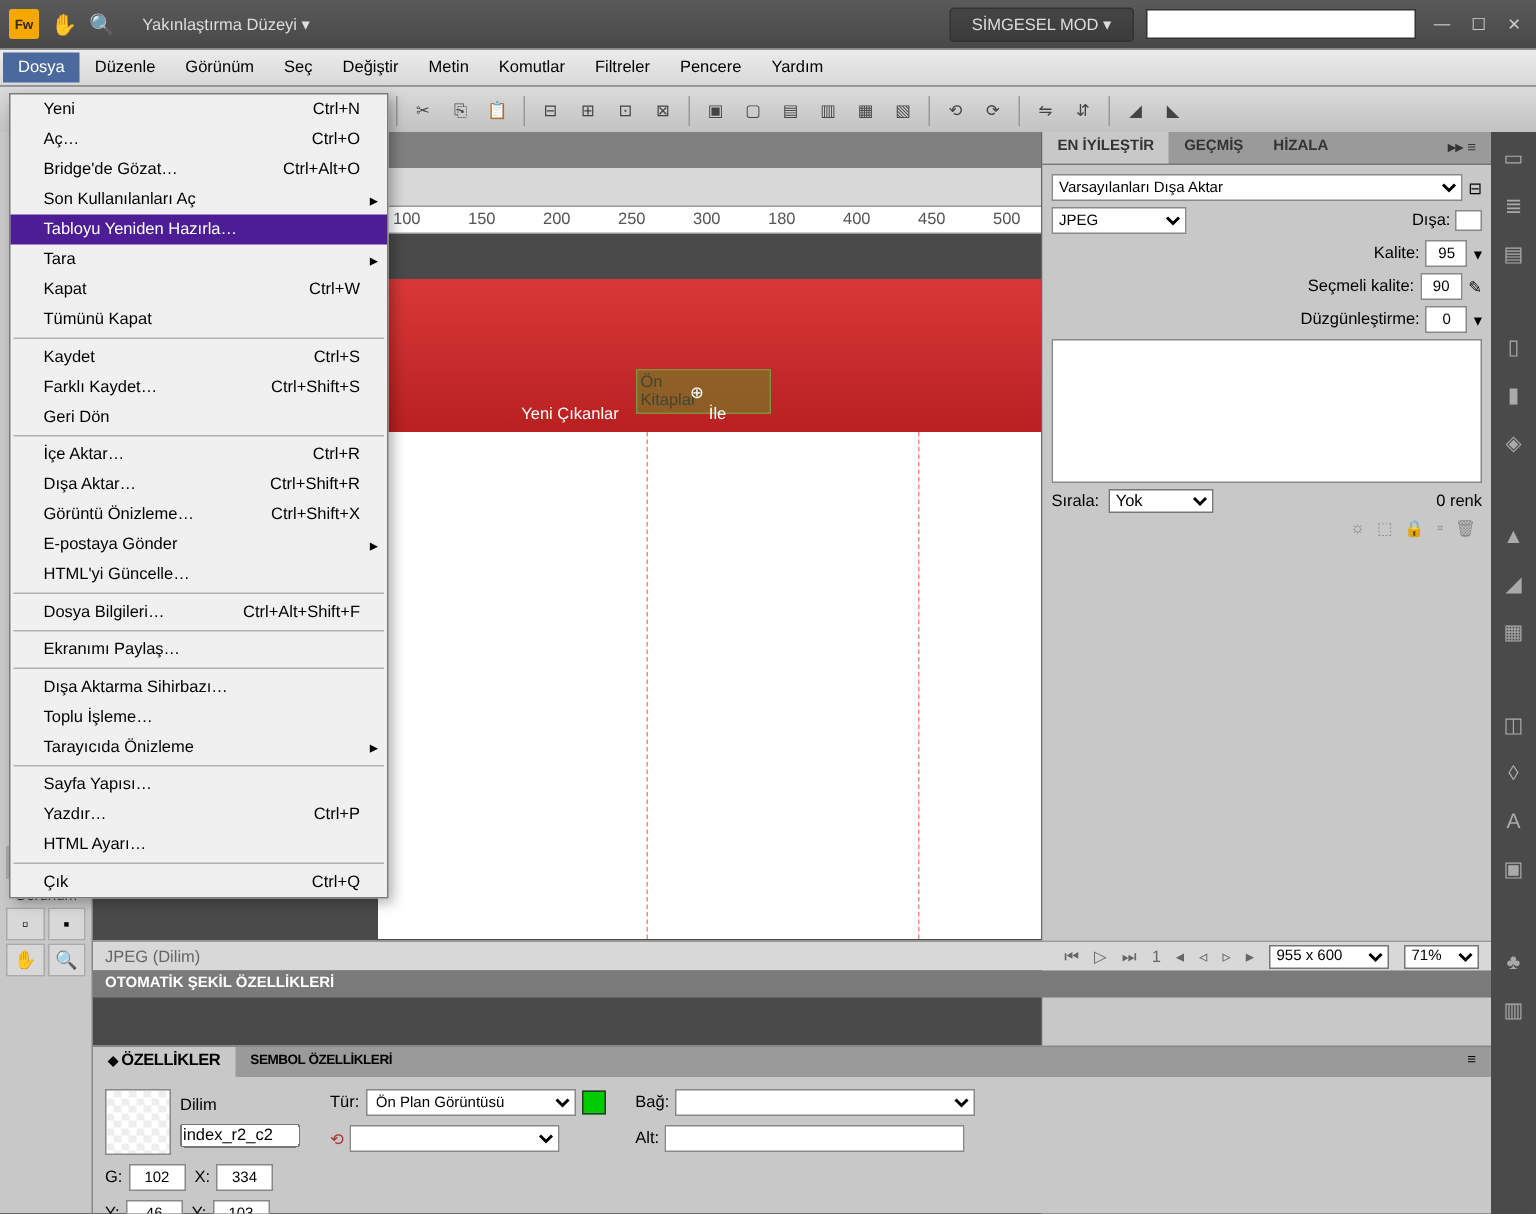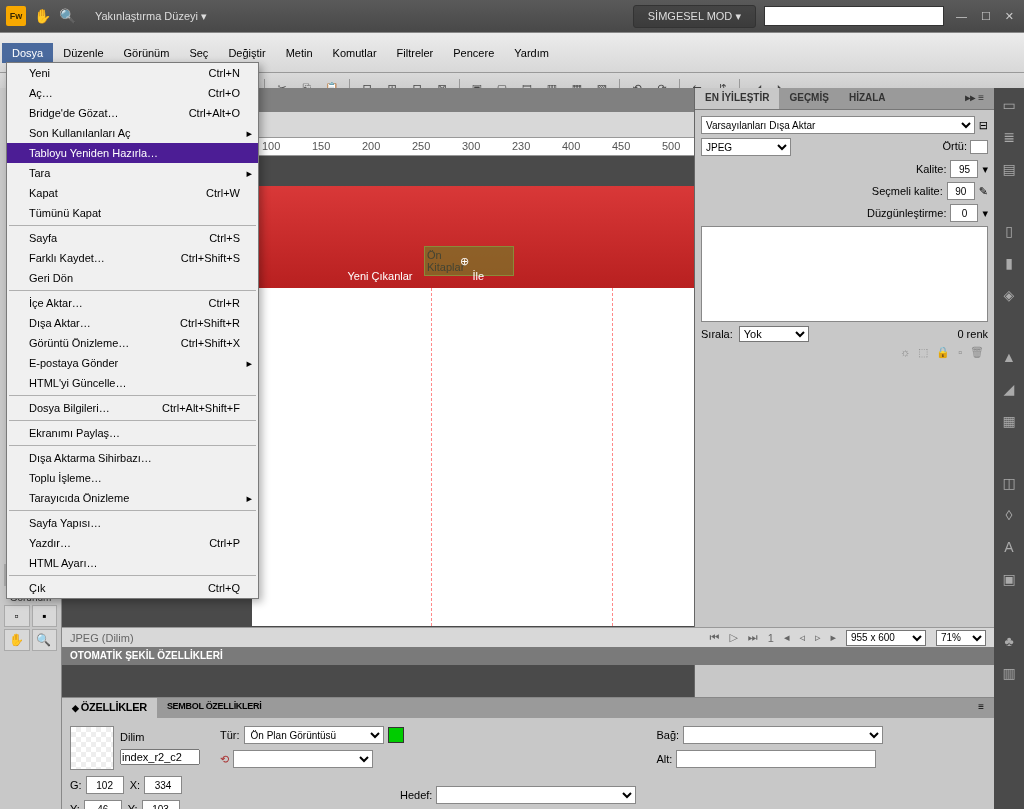--- a/index.html
+++ b/index.html
@@ -8,21 +8,21 @@
 .fw-logo{width:20px;height:20px;background:#f7a800;border-radius:2px;display:flex;align-items:center;justify-content:center;color:#3a2800;font-weight:bold;font-size:9px}
 .tb-icon{color:#ddd;font-size:14px;cursor:pointer}
 .zoom-label{color:#ddd;padding:2px 10px;cursor:pointer}
 .zoom-label:after{content:" ▾"}
 .spacer{flex:1}
 .mode-btn{background:rgba(0,0,0,.2);color:#ddd;padding:4px 14px;border-radius:3px;border:1px solid #333}
 .mode-btn:after{content:" ▾"}
 .search-box{background:#fff;border:1px solid #333;height:20px;width:180px;padding:0 4px}
 .win-btns{display:flex;gap:6px;color:#ccc}
 .win-btns span{cursor:pointer;padding:2px 4px}
-.menubar{height:41px;background:linear-gradient(#ececec,#d8d8d8);display:flex;align-items:center;padding:0 2px;border-top:1px solid #888;border-bottom:1px solid #999}
+.menubar{height:26px;background:linear-gradient(#ececec,#d8d8d8);display:flex;align-items:center;padding:0 2px;border-top:1px solid #888;border-bottom:1px solid #999}
 .menu-item{padding:4px 10px;cursor:pointer}
 .menu-item.active{background:#4a6a9e;color:#fff}
 .toolbar{height:32px;background:linear-gradient(#dadada,#c2c2c2);border-bottom:1px solid #888;display:flex;align-items:center;gap:3px;padding:0 6px}
 .tool-btn{width:22px;height:22px;display:flex;align-items:center;justify-content:center;color:#444;cursor:pointer;border-radius:2px}
 .tool-sep{width:1px;height:20px;background:#999;margin:0 3px}
 
 .dropdown{position:absolute;top:62px;left:6px;width:253px;background:#f0f0f0;border:1px solid #7a7a7a;box-shadow:3px 3px 8px rgba(0,0,0,.3);z-index:100}
 .dd-item{display:flex;justify-content:space-between;padding:4px 18px 4px 22px;cursor:pointer}
 .dd-item.hl{background:#4c1d95;color:#fff}
 .dd-item.sub:after{content:"▸";position:absolute;right:6px}
@@ -185,21 +185,21 @@
     <div class="dd-item">
       <span>Kapat</span>
       <span>Ctrl+W</span>
     </div>
     <div class="dd-item">
       <span>Tümünü Kapat</span>
       <span></span>
     </div>
     <div class="dd-sep"></div>
     <div class="dd-item">
-      <span>Sayfa</span>
+      <span>Kaydet</span>
       <span>Ctrl+S</span>
     </div>
     <div class="dd-item">
       <span>Farklı Kaydet…</span>
       <span>Ctrl+Shift+S</span>
     </div>
     <div class="dd-item">
       <span>Geri Dön</span>
       <span></span>
     </div>
@@ -294,21 +294,21 @@
     <div class="doc-toolbar">
       <span>⊞</span>
       <span>⊞ <span>4 Yukarı</span></span>
     </div>
     <div class="ruler-h" id="ruler">
         <span style="left: 200px;">100</span>
         <span style="left: 250px;">150</span>
         <span style="left: 300px;">200</span>
         <span style="left: 350px;">250</span>
         <span style="left: 400px;">300</span>
-        <span style="left: 450px;">230</span>
+        <span style="left: 450px;">180</span>
         <span style="left: 500px;">400</span>
         <span style="left: 550px;">450</span>
         <span style="left: 600px;">500</span>
         <span style="left: 650px;">550</span>
         <span style="left: 700px;">600</span>
         <span style="left: 750px;">650</span>
         <span style="left: 800px;">700</span>
       </div>
     <div class="canvas-wrap">
       <div class="canvas">
@@ -345,21 +345,21 @@
       <div style="flex:1"></div>
         <div class="ptab">▸▸ ≡</div>
     </div>
     <div class="panel-body">
       <div class="opt-row" style="justify-content:stretch">
           <select style="flex:1"><option>Varsayılanları Dışa Aktar</option></select>
           <span>⊟</span>
         </div>
       <div class="opt-row" style="justify-content:space-between">
         <select style="width:90px"><option>JPEG</option></select>
-        <span><span>Örtü:</span> <span style="display:inline-block;width:18px;height:14px;background:#fff;border:1px solid #888;vertical-align:middle"></span></span>
+        <span><span>Dışa:</span> <span style="display:inline-block;width:18px;height:14px;background:#fff;border:1px solid #888;vertical-align:middle"></span></span>
       </div>
       <div class="opt-row">
           <span>Kalite:</span>
           <input value="95" style="">
           <span>▾</span>
         </div>
       <div class="opt-row">
           <span>Seçmeli kalite:</span>
           <input value="90" style="">
           <span>✎</span>
@@ -468,24 +468,20 @@
       <div class="prop-field">
           <span>Tür:</span>
           <select class="wide"><option>Ön Plan Görüntüsü</option></select> 
           <span style="display:inline-block;width:16px;height:16px;background:#0c0;border:1px solid #333"></span>
         </div>
       <div class="prop-field">
           <span style="color:#a33">⟲</span>
           <select class="wide"><option></option></select>
         </div>
       <div style="height:6px"></div>
-      <div class="prop-field" style="margin-left:180px">
-          <span>Hedef:</span>
-          <select style="width:200px"><option></option></select>
-        </div>
     </div>
     <div class="prop-col">
       <div class="prop-field">
           <span>Bağ:</span>
           <select style="width:200px"><option></option></select>
         </div>
       <div class="prop-field">
           <span>Alt:</span>
           <input style="width: 200px;">
         </div>

